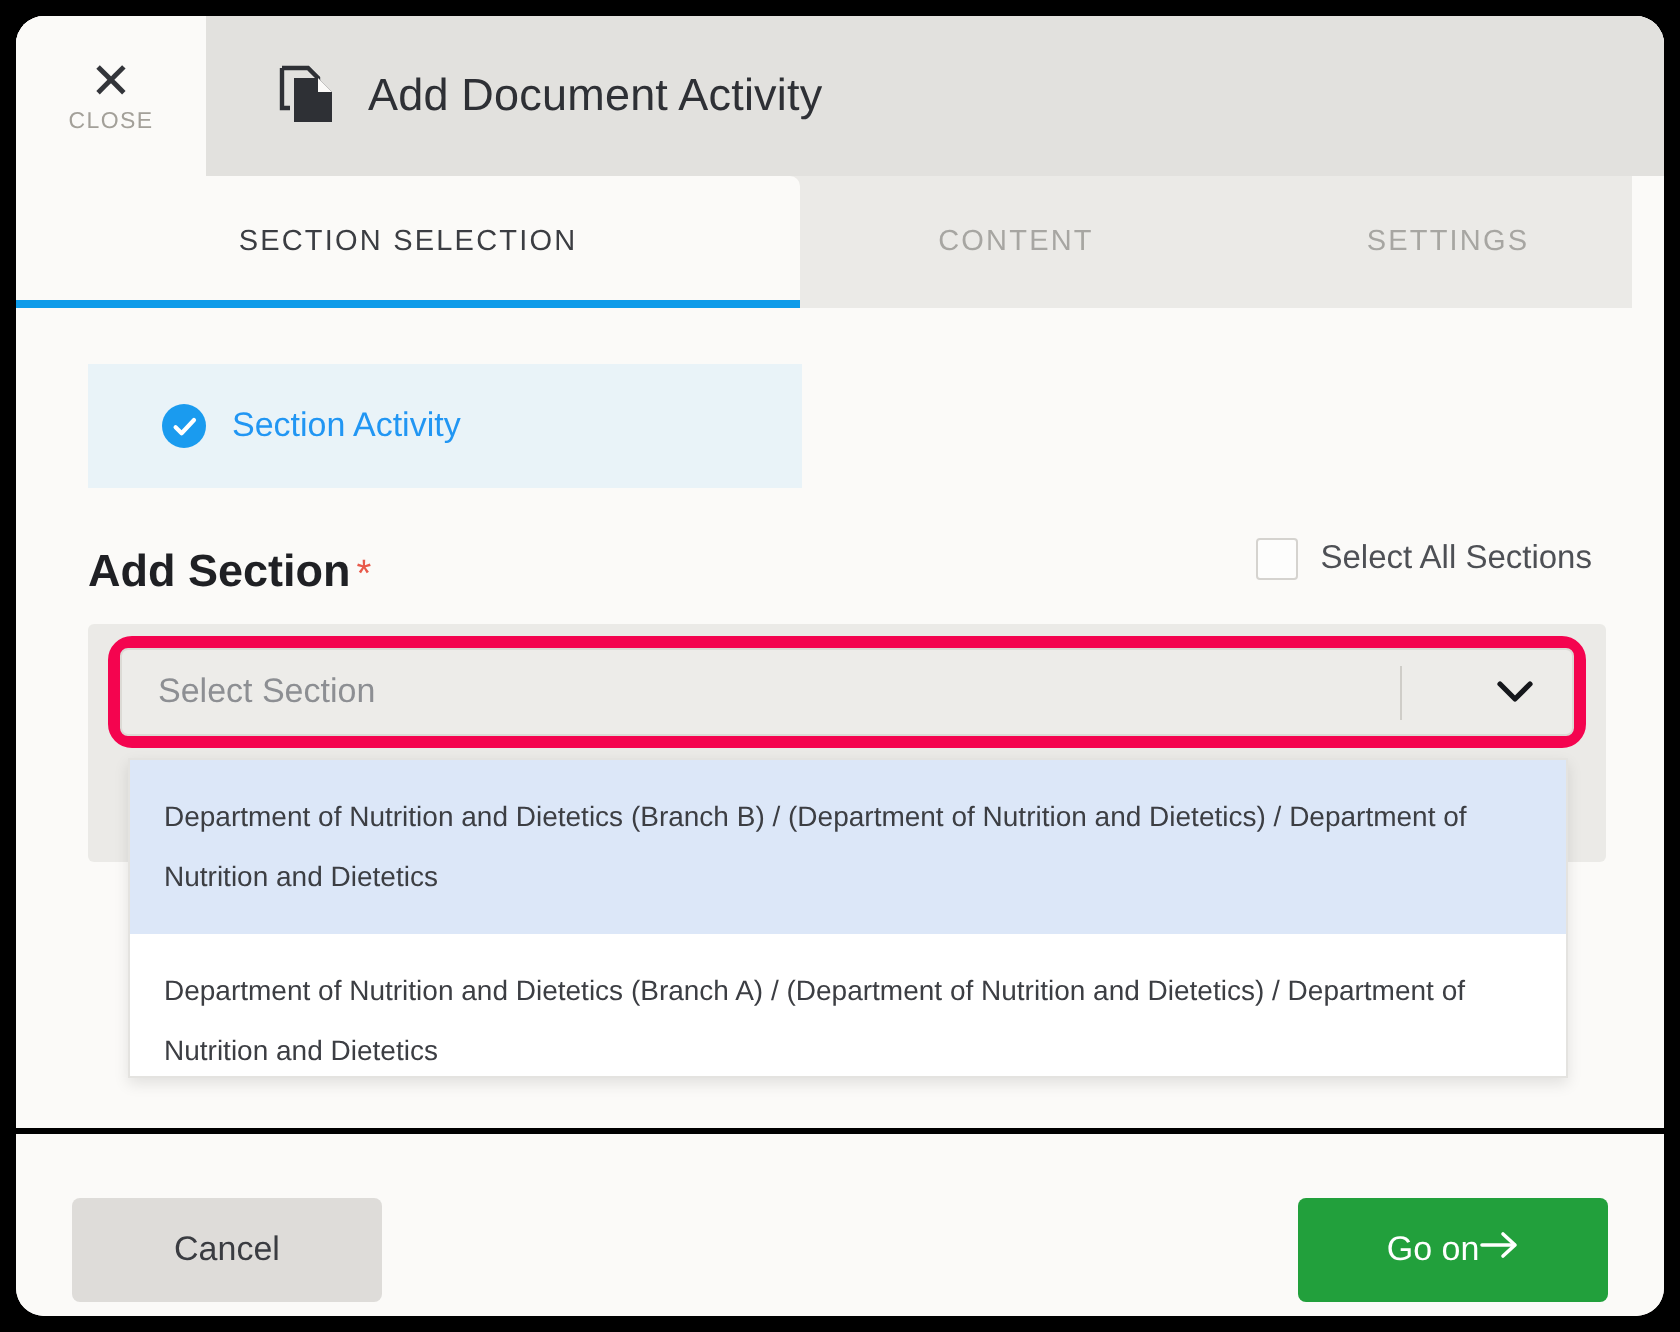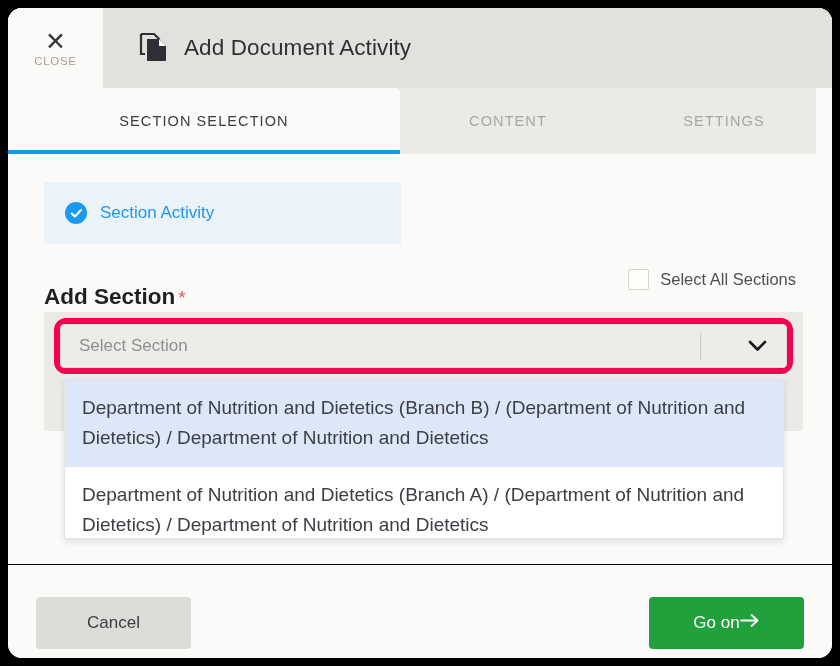--- a/index.html
+++ b/index.html
@@ -86,38 +86,38 @@
     position: absolute; left: 0; top: 146px;
     width: 824px; height: 410px;
     background: #FBFAF8;
   }
 
   .activity-card {
     position: absolute; left: 36px; top: 28px;
     width: 357px; height: 62px;
     background: #E9F3F8;
     display: flex; align-items: center;
-    padding-left: 21px; gap: 13px;
+    padding-left: 37px; gap: 13px;
     cursor: pointer;
   }
   .check-circle {
     width: 22px; height: 22px; border-radius: 50%;
     background: #1A9BEF;
     display: flex; align-items: center; justify-content: center;
     flex: none;
   }
   .activity-label { font-size: 17px; color: #2196F3; }
 
   .section-row {
     position: absolute; left: 36px; top: 112px;
     width: 752px; height: 34px;
   }
   .section-title {
     font-size: 22.5px; color: #1f2024; font-weight: 700;
-    position: absolute; left: 0; top: 18px;
+    position: absolute; left: 0; top: 7px;
   }
   .req-star {
     color: #e8594a; font-weight: 400; font-size: 19px;
     margin-left: 3px;
   }
   .select-all {
     position: absolute; right: 0; top: 3px;
     display: flex; align-items: center; gap: 11px;
     cursor: pointer;
   }
@@ -172,31 +172,31 @@
     position: absolute; left: 56px; top: 225px;
     width: 720px; height: 160px;
     background: #ffffff;
     border: 1px solid #e4e3e0;
     box-shadow: 0 3px 7px rgba(0,0,0,0.10);
     overflow: hidden;
     z-index: 5;
   }
   .option {
     padding: 13px 17px 14px 17px;
-    font-size: 19px; line-height: 30px;
+    font-size: 14px; line-height: 30px;
     color: #3c3e43; cursor: pointer;
   }
   .option.highlighted { background: #DCE7F8; }
 
   
   .footer {
     position: absolute; left: 0; top: 556px;
     width: 824px; height: 94px;
     background: #FBFAF8;
-    border-top: 1px solid #000000;
+    border-top: 3px solid #000000;
   }
   .btn-cancel {
     position: absolute; left: 28px; top: 32px;
     width: 155px; height: 52px;
     background: #DEDCD9;
     border: none; border-radius: 4px;
     font-family: "Liberation Sans", sans-serif;
     font-size: 17px; color: #3a3c41;
     cursor: pointer;
   }

